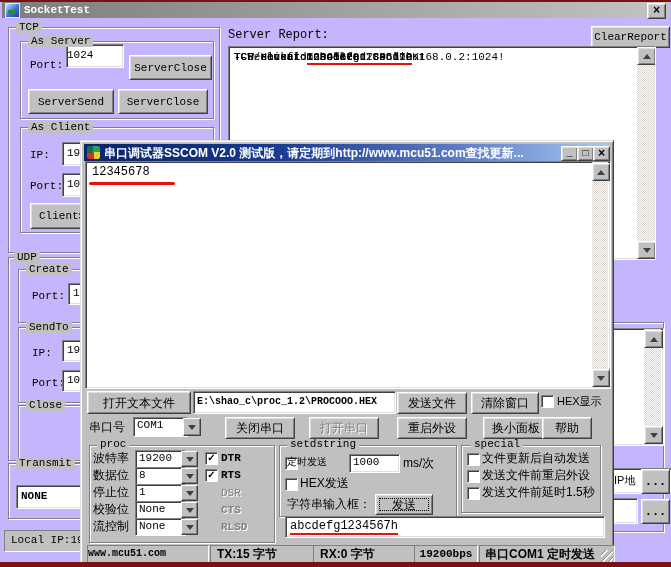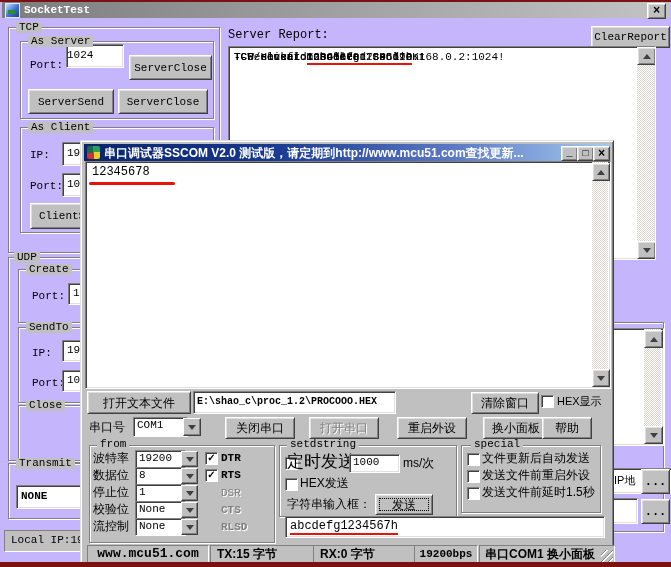--- a/index.html
+++ b/index.html
@@ -176,39 +176,40 @@
         </div>
       <div class="sb" style="left:506px;top:207px;width:16px;height:16px">
           <div class="td"></div>
         </div>
     </div>
 
     <div class="btn cjk" style="left:6px;top:250px;width:102px;height:21px">打开文本文件</div>
     <div class="snk mono" style="left:112px;top:250px;width:198px;height:21px;line-height:19px;padding-left:3px;font-size:10px;font-weight:bold">
       <span>E:\shao_c\proc_1.2\PROCOOO.HEX</span>
     </div>
+    <div class="btn cjk" style="left:316px;top:251px;width:68px;height:20px">发送文件</div>
     <div class="btn cjk" style="left:390px;top:251px;width:66px;height:20px">清除窗口</div>
     <div class="cbx" style="left:460px;top:254px"></div>
     <span class="lbl cjk" style="left:476px;top:254px">HEX显示</span>
 
     <span class="lbl cjk" style="left:8px;top:280px;font-size:12px">串口号</span>
     <div class="combo-f mono" style="left:52px;top:276px;width:50px;height:18px">
       <span>COM1</span>
     </div>
     <div class="combo-b" style="left:102px;top:277px;width:16px;height:16px">
         <div class="td"></div>
       </div>
     <div class="btn cjk" style="left:144px;top:276px;width:68px;height:20px">关闭串口</div>
     <div class="btn cjk" style="left:316px;top:276px;width:68px;height:20px">重启外设</div>
     <div class="btn cjk dis" style="left:228px;top:276px;width:68px;height:20px">打开串口</div>
     <div class="btn cjk" style="left:402px;top:276px;width:64px;height:20px">换小面板</div>
     <div class="btn cjk" style="left:461px;top:276px;width:48px;height:20px">帮助</div>
 
     <div class="g" style="left:8px;top:304px;width:184px;height:96px"></div>
-    <span class="lg mono" style="left:16px;top:298px">from</span>
+    <span class="lg mono" style="left:16px;top:298px">proc</span>
     <span class="lbl cjk" style="left:12px;top:311px;font-size:12px">波特率</span>
     <div class="combo-f mono" style="left:54px;top:309px;width:46px;height:16px;font-size:11px;line-height:14px"><span>19200</span></div>
     <div class="combo-b" style="left:100px;top:310px;width:15px;height:14px">
         <div class="td"></div>
       </div>
     <span class="lbl cjk" style="left:12px;top:328px;font-size:12px">数据位</span>
     <div class="combo-f mono" style="left:54px;top:326px;width:46px;height:16px;font-size:11px;line-height:14px"><span>8</span></div>
     <div class="combo-b" style="left:100px;top:327px;width:15px;height:14px">
         <div class="td"></div>
       </div>
@@ -231,21 +232,21 @@
     <span class="lbl mono" style="left:140px;top:311px;font-weight:bold">DTR</span>
     <div class="cbx" style="left:124px;top:328px">✓</div>
     <span class="lbl mono" style="left:140px;top:328px;font-weight:bold">RTS</span>
     <span class="lbl mono" style="left:140px;top:346px;color:#808080;text-shadow:1px 1px 0 #fff;font-weight:normal">DSR</span>
     <span class="lbl mono" style="left:140px;top:363px;color:#808080;text-shadow:1px 1px 0 #fff;font-weight:bold">CTS</span>
     <span class="lbl mono" style="left:140px;top:380px;color:#808080;text-shadow:1px 1px 0 #fff;font-weight:bold">RLSD</span>
 
     <div class="g" style="left:198px;top:304px;width:176px;height:70px"></div>
     <span class="lg mono" style="left:206px;top:298px">setdstring</span>
     <div class="cbx" style="left:204px;top:316px"></div>
-    <span class="lbl cjk" style="left:206px;top:315px;font-size:17px">定时发送</span>
+    <span class="lbl cjk" style="left:206px;top:315px;font-size:10px">定时发送</span>
     <div class="snk mono" style="left:268px;top:313px;width:46px;height:17px;line-height:15px;padding-left:3px">
       <span>1000</span>
     </div>
     <span class="lbl cjk" style="left:322px;top:316px;font-size:12px">ms/次</span>
     <div class="cbx" style="left:204px;top:337px"></div>
     <span class="lbl cjk" style="left:219px;top:336px;font-size:12px">HEX发送</span>
     <span class="lbl cjk" style="left:206px;top:357px;font-size:12px">字符串输入框：</span>
     <div class="btn cjk dotted" style="left:294px;top:353px;width:56px;height:19px">发送</div>
 
     <div class="snk mono" style="left:204px;top:375px;width:314px;height:20px;line-height:18px;padding-left:4px;font-size:12px">
@@ -254,33 +255,33 @@
 
     <div class="g" style="left:380px;top:304px;width:138px;height:66px"></div>
     <span class="lg mono" style="left:390px;top:298px">special</span>
     <div class="cbx" style="left:386px;top:312px"></div>
     <span class="lbl cjk" style="left:401px;top:311px;font-size:12px">文件更新后自动发送</span>
     <div class="cbx" style="left:386px;top:329px"></div>
     <span class="lbl cjk" style="left:401px;top:328px;font-size:12px">发送文件前重启外设</span>
     <div class="cbx" style="left:386px;top:346px"></div>
     <span class="lbl cjk" style="left:401px;top:345px;font-size:12px">发送文件前延时1.5秒</span>
 
-    <div class="pan mono" style="left:6px;top:404px;width:120px;height:17px;text-align:center;font-size:13px">
+    <div class="pan mono" style="left:6px;top:404px;width:120px;height:17px;text-align:left;font-size:10px">
       <span>www.mcu51.com</span>
     </div>
     <div class="pan cjk" style="left:129px;top:404px;width:100px;height:17px;padding-left:6px;font-size:12px">
       <span>TX:15 字节</span>
     </div>
     <div class="pan cjk" style="left:232px;top:404px;width:98px;height:17px;padding-left:6px;font-size:12px">
       <span>RX:0 字节</span>
     </div>
     <div class="pan mono" style="left:333px;top:404px;width:62px;height:17px;text-align:center;font-size:11px">
       <span>19200bps</span>
     </div>
     <div class="pan cjk" style="left:398px;top:404px;width:129px;height:17px;padding-left:5px;font-size:12px">
-      <span>串口COM1 换小面板</span>
+      <span>串口COM1 定时发送</span>
       <div class="grip"></div>
     </div>
   </div>
 
   <div class="abs" style="left:0;top:0;width:671px;height:2px;background:#7a1212;z-index:20"></div>
   <div class="abs" style="left:0;top:562px;width:671px;height:5px;background:#7a1212;z-index:20"></div>
 </div>
 
 </body></html>

